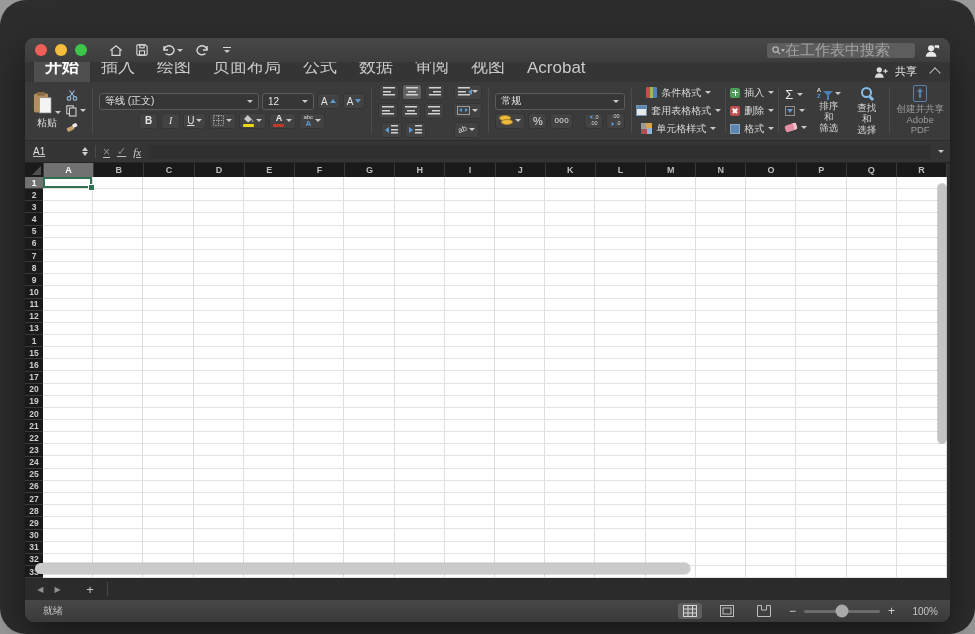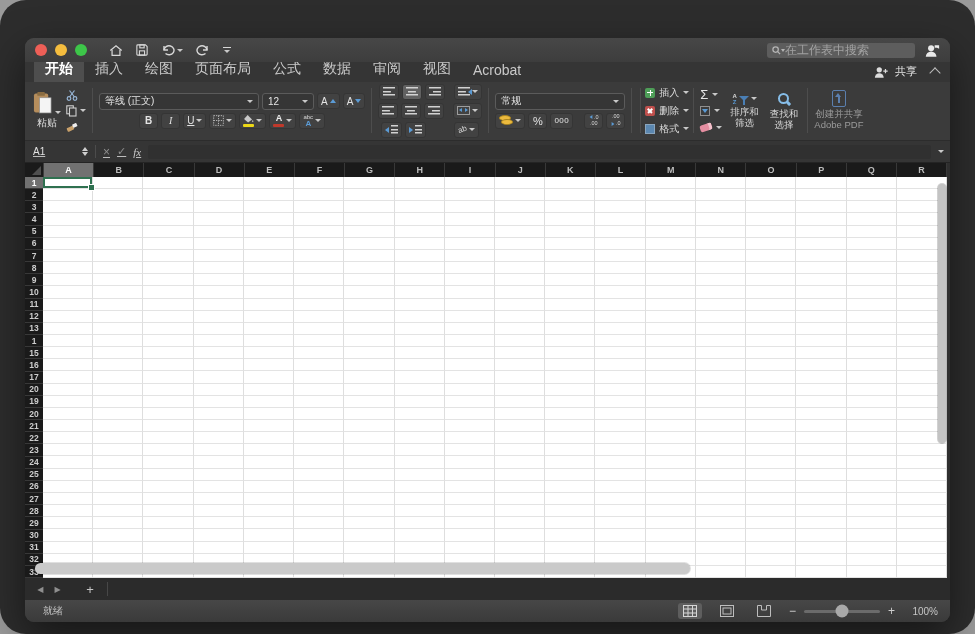--- a/index.html
+++ b/index.html
@@ -11,26 +11,26 @@
           background:#3b3b3b;box-shadow:0 16px 40px rgba(0,0,0,.5);display:flex;flex-direction:column;overflow:hidden;}
   
   .titlebar{height:24px;flex:0 0 24px;display:flex;align-items:center;background:linear-gradient(#474747,#3d3d3d);
             padding:0 10px;position:relative;}
   .lights{display:flex;gap:8px;align-items:center;}
   .light{width:12px;height:12px;border-radius:50%;}
   .tb-icons{display:flex;align-items:center;gap:13px;margin-left:22px;}
   .tb-icon{display:flex;align-items:center;gap:2px;}
   .tb-title{position:absolute;left:0;right:0;text-align:center;font-size:11px;font-weight:700;color:#ededed;pointer-events:none;}
   .searchbox{margin-left:auto;width:138px;height:15px;background:#5d5d5d;border-radius:3px;display:flex;align-items:center;
-             gap:0;padding:0 5px;font-size:12px;color:#a2a2a2;z-index:2;}
+             gap:0;padding:0 5px;font-size:15px;color:#a2a2a2;z-index:2;}
   .search-caret{width:0;height:0;border-left:2.5px solid transparent;border-right:2.5px solid transparent;border-top:3px solid #b5b5b5;}
   .tb-person{margin-left:9px;z-index:2;}
   
   .tabrow{height:20px;flex:0 0 20px;background:#353535;display:flex;align-items:flex-end;padding:0 9px;}
-  .rtab{padding:3px 11px 4px;font-size:14px;color:#c9c9c9;white-space:nowrap;}
+  .rtab{padding:3px 11px 4px;font-size:17px;color:#c9c9c9;white-space:nowrap;}
   .rtab.active{background:#4e4e4e;color:#ffffff;font-weight:700;border-radius:5px 5px 0 0;}
   .share-area{margin-left:auto;display:flex;align-items:center;gap:6px;color:#e3e3e3;font-size:11px;padding-bottom:3px;}
   .chev-up{width:7px;height:7px;border-left:1.5px solid #bdbdbd;border-top:1.5px solid #bdbdbd;transform:rotate(45deg);margin:2px 2px 0 8px;}
   
   .ribbon{height:53px;flex:0 0 53px;background:#3b3b3b;display:flex;align-items:stretch;padding:2px 4px 3px 6px;}
   .rsep{width:1px;background:#4d4d4d;margin:4px 4px;flex:0 0 1px;}
   .rgroup{display:flex;align-items:center;gap:5px;padding:0 2px;}
   .caret{width:0;height:0;border-left:3px solid transparent;border-right:3px solid transparent;border-top:3.5px solid #c9c9c9;flex:0 0 auto;}
   .paste{display:flex;flex-direction:column;align-items:center;justify-content:center;color:#dcdcdc;font-size:10px;gap:2px;}
   .paste-top{display:flex;align-items:flex-end;gap:3px;}
@@ -439,20 +439,37 @@
             <span class="dec-row">
                 <span class="tri-r" style="transform:scale(0.7)"></span>
                 <span>.0</span>
               </span>
           </span>
         </div>
       </div>
     </div>
     <div class="rsep"></div>
 
+    <div class="rgroup stackgrp">
+      <div class="stack-item">
+        <span class="cf-icon"></span>
+        <span>条件格式</span>
+        <span class="caret"></span>
+      </div>
+      <div class="stack-item">
+        <span class="tbl-icon"></span>
+        <span>套用表格格式</span>
+        <span class="caret"></span>
+      </div>
+      <div class="stack-item">
+        <span class="cs-icon"></span>
+        <span>单元格样式</span>
+        <span class="caret"></span>
+      </div>
+    </div>
     <div class="rsep"></div>
 
     <div class="rgroup stackgrp">
       <div class="stack-item">
         <span class="ins-icon"></span>
         <span>插入</span>
         <span class="caret"></span>
       </div>
       <div class="stack-item">
         <span class="del-icon"></span>

